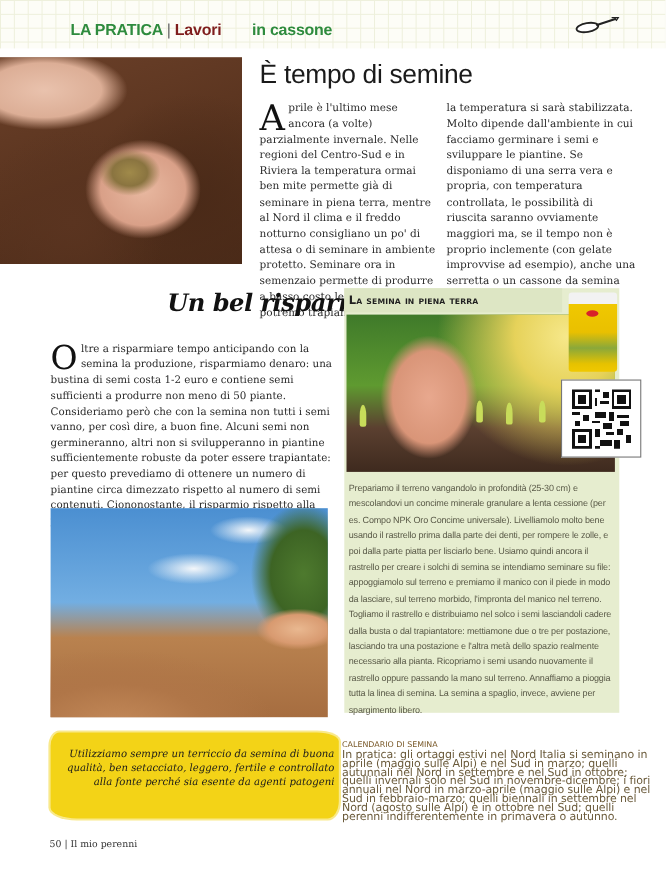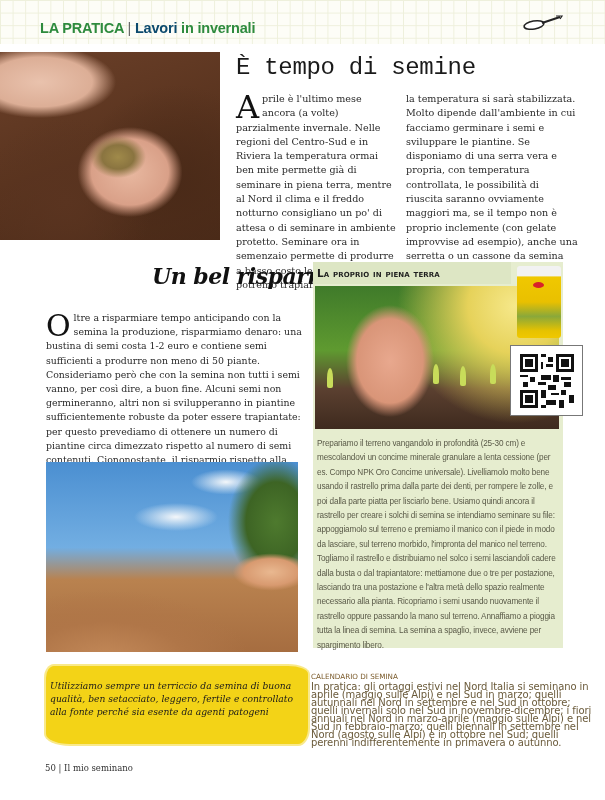--- a/index.html
+++ b/index.html
@@ -12,39 +12,39 @@
     background-image:
       linear-gradient(to right, #eef0dc 1px, transparent 1px),
       linear-gradient(to bottom, #eef0dc 1px, transparent 1px);
     background-size: 12.6px 12.6px;
   }
   .header-title {
     position: absolute; left: 40px; top: 20px;
     font-family: "Liberation Sans", sans-serif; font-size: 14.5px; font-weight: bold;
     letter-spacing: -0.2px;
   }
-  .header-title .green { color: #2e8b3e; }
+  .header-title .green { color: #2e8b3e; margin-left: 24px; }
   .header-title .sep { color: #666; font-weight: normal; }
-  .header-title .dark { color: #0c4a6e; }
+  .header-title .dark { color: #7f1d1d; }
   .trowel-icon { position: absolute; left: 522px; top: 14px; width: 42px; height: 18px; }
 
   .photo { position: absolute; overflow: hidden; }
   .photo-seeds { left: 0; top: 52px; width: 220px; height: 188px;
     background:
       radial-gradient(ellipse 40px 30px at 118px 105px, #a08a4a 0%, #8a7440 40%, transparent 70%),
       radial-gradient(ellipse 70px 60px at 130px 120px, #e8b8a0 0%, #d9a088 55%, transparent 75%),
       radial-gradient(ellipse 95px 45px at 40px 30px, #e9c2ad 0%, #dcae96 55%, transparent 80%),
       radial-gradient(circle at 30% 80%, #5a3420 0%, transparent 40%),
       radial-gradient(circle at 80% 70%, #4a2a18 0%, transparent 45%),
       linear-gradient(160deg, #6b4029 0%, #5a341f 50%, #4a2a18 100%);
   }
 
   .main-title {
     position: absolute; left: 236px; top: 54px;
-    font-family: Liberation Mono, monospace; font-size: 24px; font-weight: normal; color: #1a1a1a;
+    font-family: Liberation Sans, sans-serif; font-size: 24px; font-weight: normal; color: #1a1a1a;
     letter-spacing: -0.3px;
   }
   .col-text {
     position: absolute; font-family: "DejaVu Serif", serif; font-size: 9.6px; line-height: 14.3px;
     color: #2a2a2a; text-align: left;
   }
   .intro-col1 { left: 236px; top: 92px; width: 160px; }
   .intro-col2 { left: 406px; top: 92px; width: 172px; }
   .dropcap {
     float: left; font-size: 32px; line-height: 26px; margin: 2px 3px 0 0; color: #111;
@@ -107,21 +107,21 @@
     letter-spacing: -0.15px;
   }
 
   .yellow-brush {
     position: absolute; left: 46px; top: 666px; width: 262px; height: 78px;
     background: #f3d317;
     border-radius: 8px 20px 10px 24px / 12px 8px 16px 10px;
     box-shadow: 0 0 0 2px rgba(243,211,23,0.5);
   }
   .yellow-text {
-    position: absolute; left: 50px; top: 679px; width: 254px; text-align: left;
+    position: absolute; left: 50px; top: 679px; width: 254px; text-align: right;
     font-family: "DejaVu Serif", serif; font-style: italic; font-size: 9.2px; line-height: 13.2px; color: #1a1a1a;
   }
 
   .calendar-title {
     position: absolute; left: 311px; top: 672px;
     font-family: "DejaVu Sans", sans-serif; font-size: 7.2px; font-weight: normal; color: #7a5a2a;
   }
   .calendar-text {
     position: absolute; left: 311px; top: 683px; width: 286px;
     font-family: "DejaVu Sans", sans-serif; font-size: 10px; line-height: 8px; color: #6a5a3a;
@@ -134,21 +134,21 @@
   }
 </style>
 </head>
 <body>
 
 <div class="header-band"></div>
 <div class="header-title">
   <span class="green">LA PRATICA</span>
   <span class="sep">|</span>
   <span class="dark">Lavori</span>
-  <span class="green">in invernali</span>
+  <span class="green">in cassone</span>
 </div>
 <svg class="trowel-icon" viewBox="0 0 42 18">
   <ellipse cx="12" cy="11" rx="10" ry="4" fill="#fff" stroke="#222" stroke-width="1.6" transform="rotate(-10 12 11)"></ellipse>
   <path d="M20 9 L38 3" stroke="#222" stroke-width="2" fill="none"></path>
   <path d="M34 2 L40 2 L38 5" stroke="#222" stroke-width="1.2" fill="none"></path>
 </svg>
 
 <div class="photo photo-seeds"></div>
 
 <h1 class="main-title">È tempo di semine</h1>
@@ -159,21 +159,21 @@
 
 <h2 class="script-title">Un bel risparmio</h2>
 <div class="col-text body2">
   <span class="dropcap">O</span><span>ltre a risparmiare tempo anticipando con la semina la produzione, risparmiamo denaro: una bustina di semi costa 1-2 euro e contiene semi sufficienti a produrre non meno di 50 piante. Consideriamo però che con la semina non tutti i semi vanno, per così dire, a buon fine. Alcuni semi non germineranno, altri non si svilupperanno in piantine sufficientemente robuste da poter essere trapiantate: per questo prevediamo di ottenere un numero di piantine circa dimezzato rispetto al numero di semi contenuti. Ciononostante, il risparmio rispetto alla pianta già pronta rimane notevolissimo.</span>
 </div>
 
 <div class="photo photo-sky"></div>
 
 <div class="sidebar-box"></div>
 <div class="sidebar-heading-band"></div>
-<div class="sidebar-heading">La proprio in piena terra</div>
+<div class="sidebar-heading">La semina in piena terra</div>
 <div class="photo photo-sprouts">
   <div class="sprout" style="left:12px;top:82px;"></div>
   <div class="sprout" style="left:118px;top:78px;"></div>
   <div class="sprout" style="left:145px;top:80px;"></div>
   <div class="sprout" style="left:175px;top:78px;"></div>
 </div>
 <div class="product-pack">
   <div class="logo"></div>
 </div>
 <div class="qr-box">
@@ -213,14 +213,14 @@
 
 <div class="yellow-brush"></div>
 <div class="yellow-text">Utilizziamo sempre un terriccio da semina di buona qualità, ben setacciato, leggero, fertile e controllato alla fonte perché sia esente da agenti patogeni</div>
 
 <div class="calendar-title">CALENDARIO DI SEMINA</div>
 <div class="calendar-text">In pratica: gli ortaggi estivi nel Nord Italia si seminano in aprile (maggio sulle Alpi) e nel Sud in marzo; quelli autunnali nel Nord in settembre e nel Sud in ottobre; quelli invernali solo nel Sud in novembre-dicembre; i fiori annuali nel Nord in marzo-aprile (maggio sulle Alpi) e nel Sud in febbraio-marzo; quelli biennali in settembre nel Nord (agosto sulle Alpi) e in ottobre nel Sud; quelli perenni indifferentemente in primavera o autunno.</div>
 
 <div class="footer">
   <span>50</span>
   <span>|</span>
-  <span>Il mio seminano</span>
+  <span>Il mio perenni</span>
 </div>
 
 </body></html>

